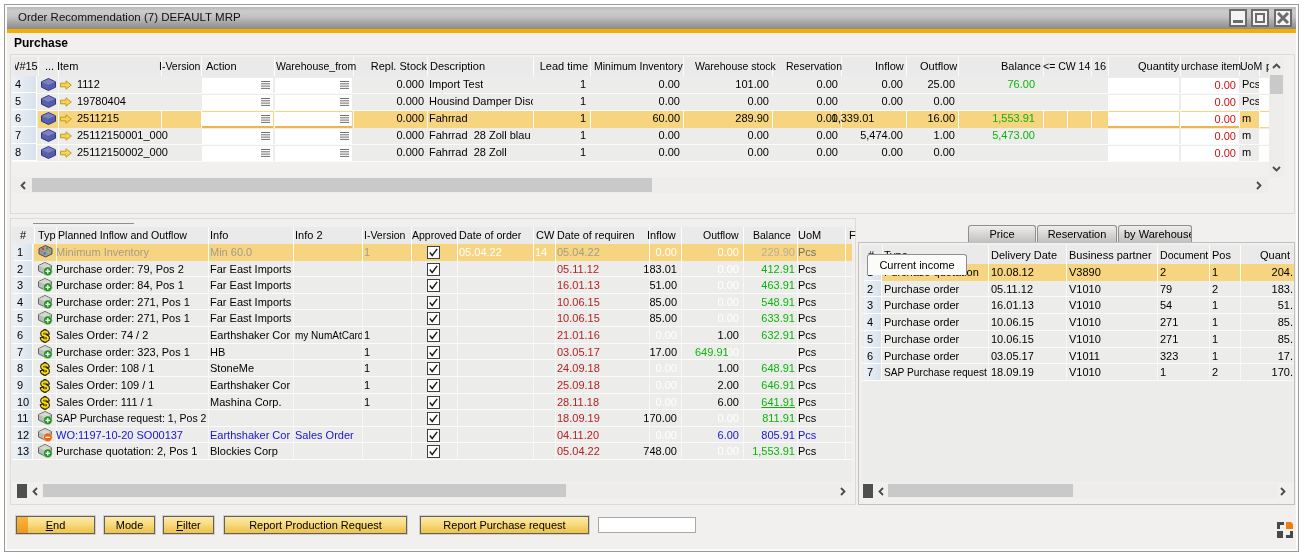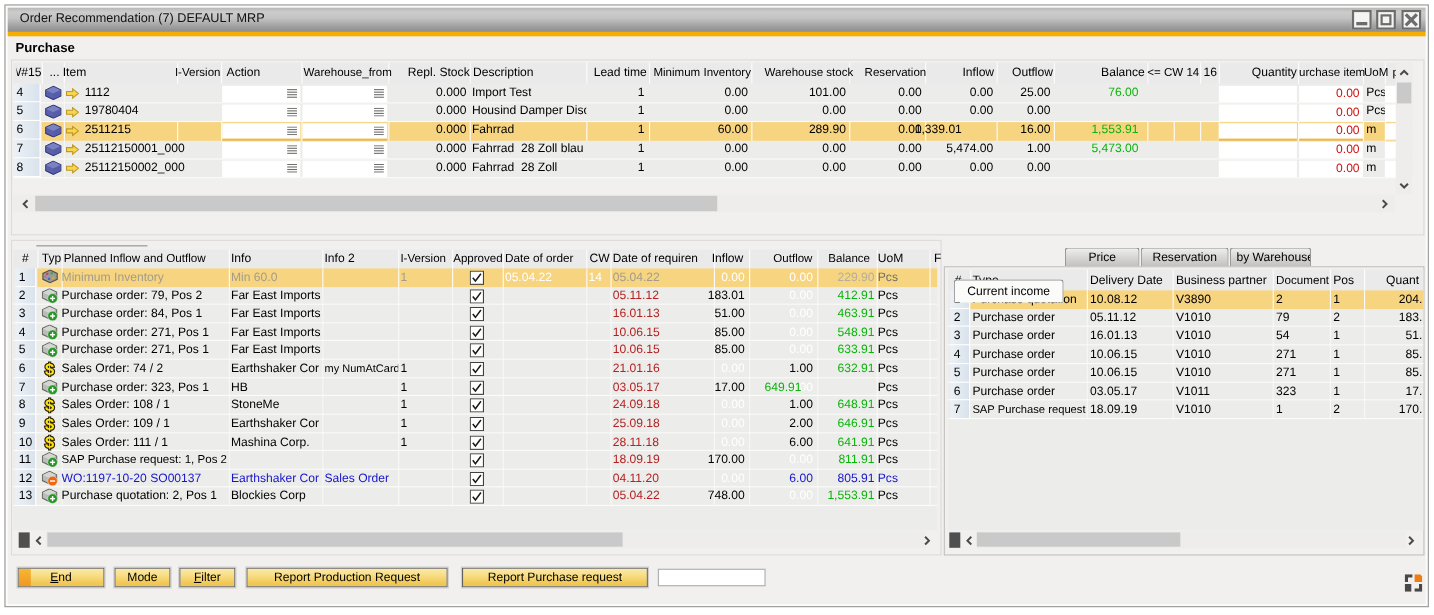--- a/index.html
+++ b/index.html
@@ -680,21 +680,21 @@
 <div class="t" style="left:364px; top:394px; color:#000; line-height:16px;">1</div>
 <div class="icn" style="left:427px; top:396px;">
     <svg width="13" height="13" viewBox="0 0 13 13" style="display:block">
       <rect x="0.5" y="0.5" width="12" height="12" fill="#ffffff" stroke="#404040" stroke-width="1"></rect>
       <path d="M 2.8 6.5 L 5.2 9.5 L 10.2 2.8" fill="none" stroke="#1a1a1a" stroke-width="1.4"></path>
     </svg>
   </div>
 <div class="t" style="left:557px; top:394px; color:#b32222; line-height:16px;">28.11.18</div>
 <div class="t" style="left:577px; top:394px; width:100px; text-align:right; color:#ffffff; line-height:16px;">0.00</div>
 <div class="t" style="left:639px; top:394px; width:100px; text-align:right; color:#000; line-height:16px;">6.00</div>
-<div class="t" style="left:695px; top:394px; width:100px; text-align:right; color:#0bb40b; line-height:16px;">641.91</div>
+<div class="t" style="left:695px; top:394px; width:100px; text-align:right; color:#0bb40b; line-height:16px;text-decoration:underline;">641.91</div>
 <div class="t" style="left:798px; top:394px; color:#000; line-height:16px;">Pcs</div>
 <div class="a" style="left:12px; top:426px; width:840px; height:1px; background:#fbfbfa;"></div>
 <div class="rownum" style="left:14px; top:410px; width:19px; height:17px; line-height:17px;">11</div>
 <div class="icn" style="left:38px; top:411px;">
     <svg width="15" height="14" viewBox="0 0 15 14" style="display:block">
       <polygon points="7,0.5 13.5,3.6 13.5,8.9 7,12 0.5,8.9 0.5,3.6" fill="#b9bdb9" stroke="#63665f" stroke-width="1"></polygon>
       <polygon points="7,0.9 13.1,3.8 7,6.7 0.9,3.8" fill="#d4d6d2"></polygon>
       <polygon points="7,6.7 13.1,3.8 13.1,8.7 7,11.6" fill="#a8aca6"></polygon>
       <circle cx="9.8" cy="9.3" r="4.4" fill="#259425" stroke="#e8ece6" stroke-width="0.5"></circle>
       <rect x="7.5" y="8.65" width="4.6" height="1.3" fill="#ffffff"></rect>

